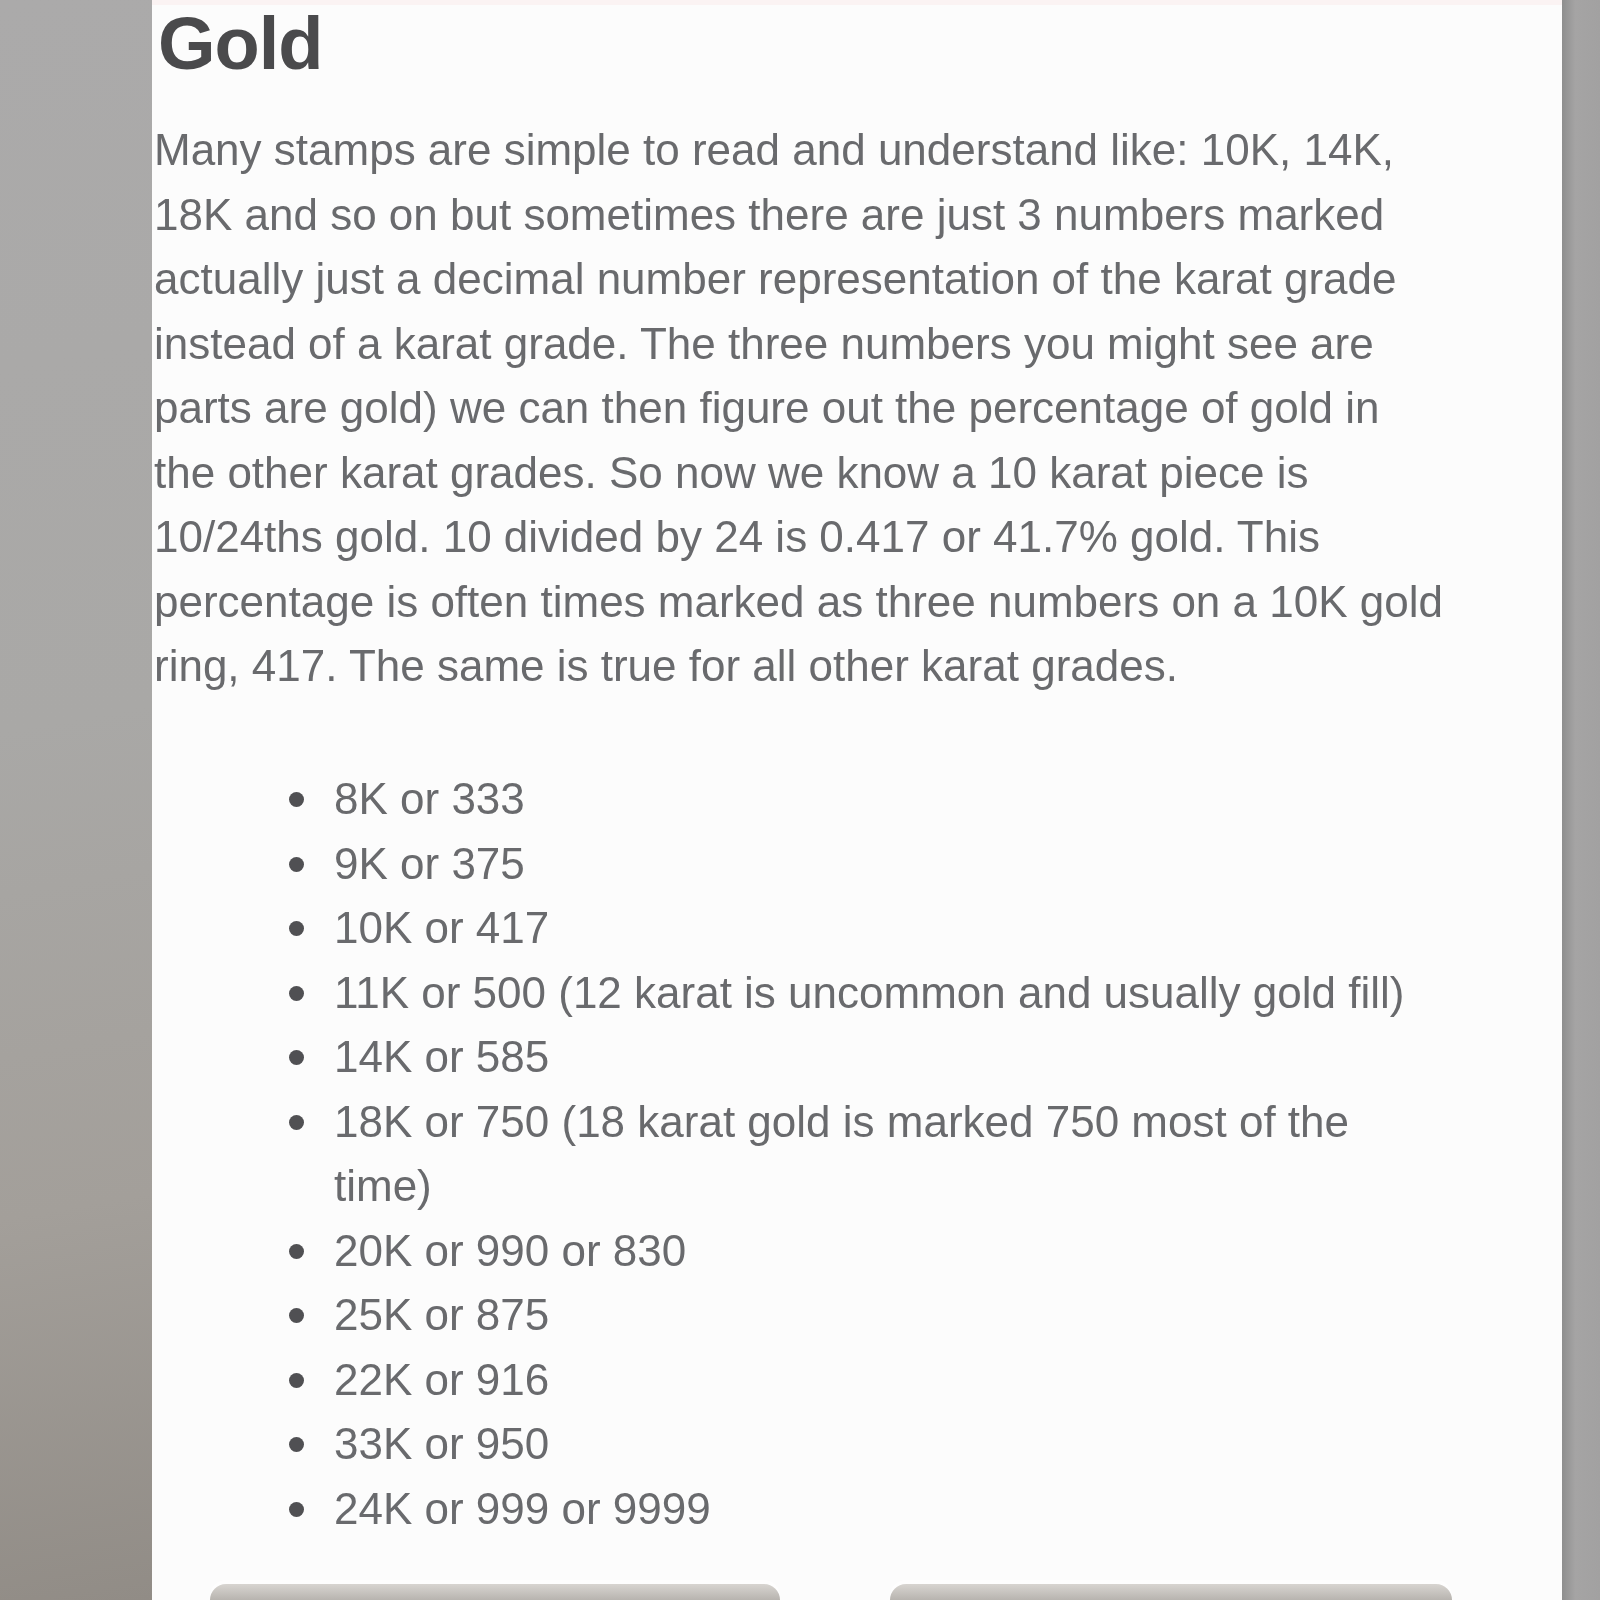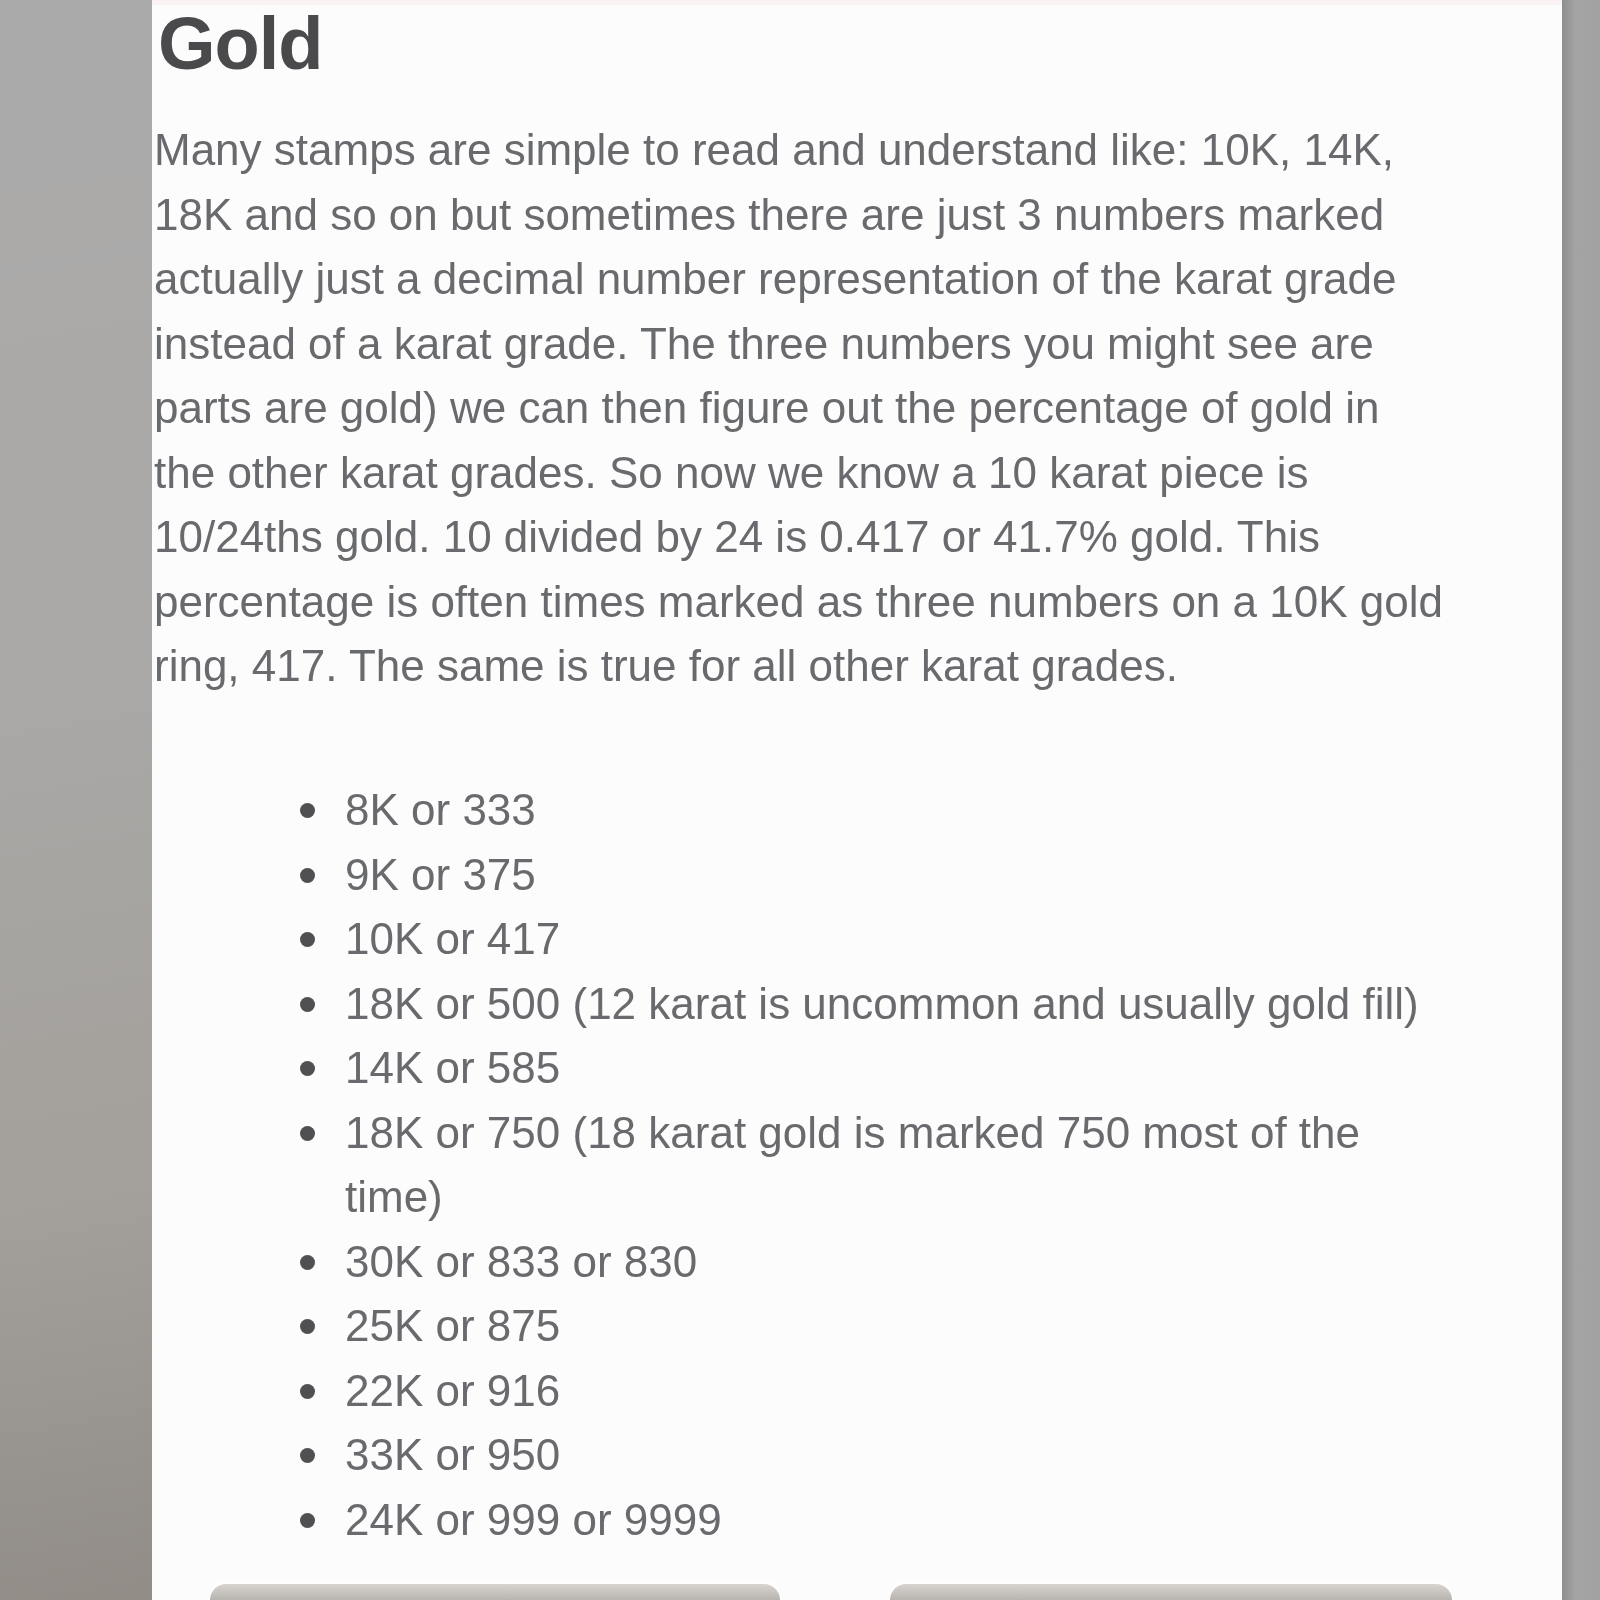--- a/index.html
+++ b/index.html
@@ -63,21 +63,21 @@
   .pline {
     white-space: nowrap;
     font-size: 44px;
     line-height: 64.5px;
     color: #696a6d;
   }
   .karat-list {
     position: absolute;
     left: 0; top: 763px;
     width: 1410px;
-    margin: 15px;
+    margin: 4px;
     padding: 0;
     list-style: none;
   }
   .karat-item {
     display: flex;
     align-items: flex-start;
   }
   .bullet {
     flex: 0 0 auto;
     width: 15px; height: 15px;
@@ -144,40 +144,40 @@
         </li>
         <li class="karat-item">
           <span class="bullet"></span>
           <div class="item-lines">
             <div class="iline">10K or 417</div>
           </div>
         </li>
         <li class="karat-item">
           <span class="bullet"></span>
           <div class="item-lines">
-            <div class="iline">18K or 500 (12 karat is uncommon and usually gold fill)</div>
+            <div class="iline">11K or 500 (12 karat is uncommon and usually gold fill)</div>
           </div>
         </li>
         <li class="karat-item">
           <span class="bullet"></span>
           <div class="item-lines">
             <div class="iline">14K or 585</div>
           </div>
         </li>
         <li class="karat-item">
           <span class="bullet"></span>
           <div class="item-lines">
             <div class="iline">18K or 750 (18 karat gold is marked 750 most of the</div>
             <div class="iline">time)</div>
           </div>
         </li>
         <li class="karat-item">
           <span class="bullet"></span>
           <div class="item-lines">
-            <div class="iline">30K or 833 or 830</div>
+            <div class="iline">20K or 990 or 830</div>
           </div>
         </li>
         <li class="karat-item">
           <span class="bullet"></span>
           <div class="item-lines">
             <div class="iline">25K or 875</div>
           </div>
         </li>
         <li class="karat-item">
           <span class="bullet"></span>

